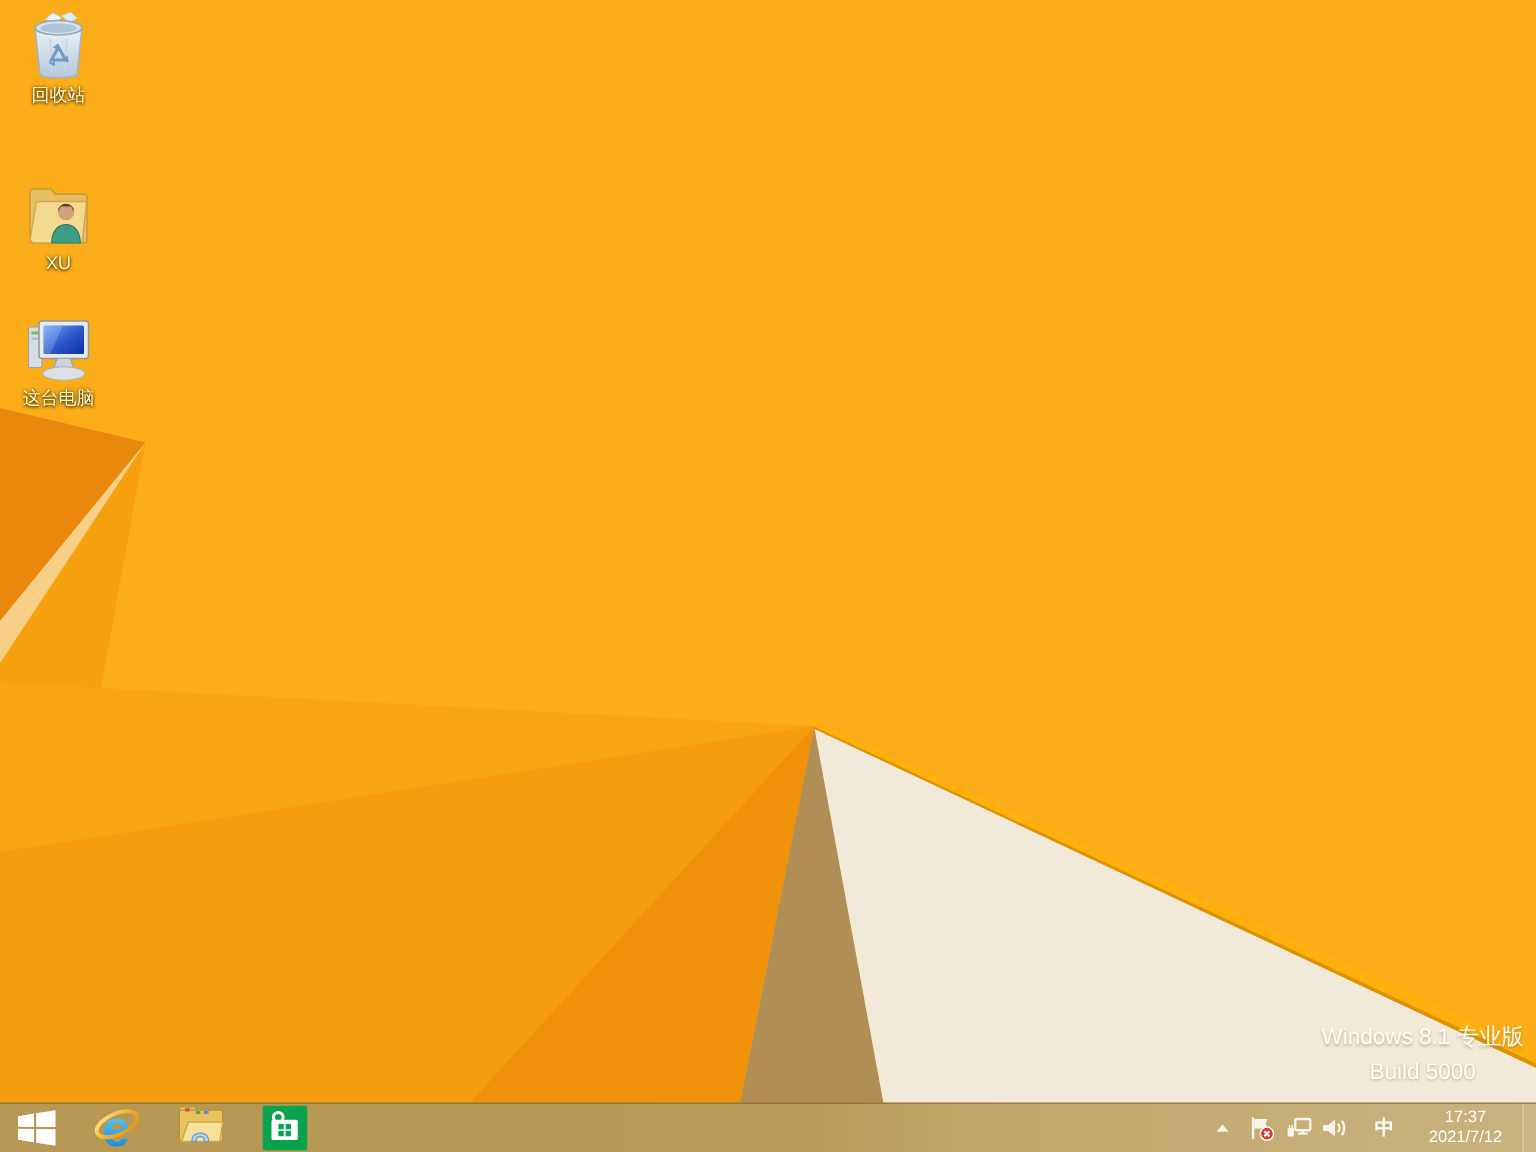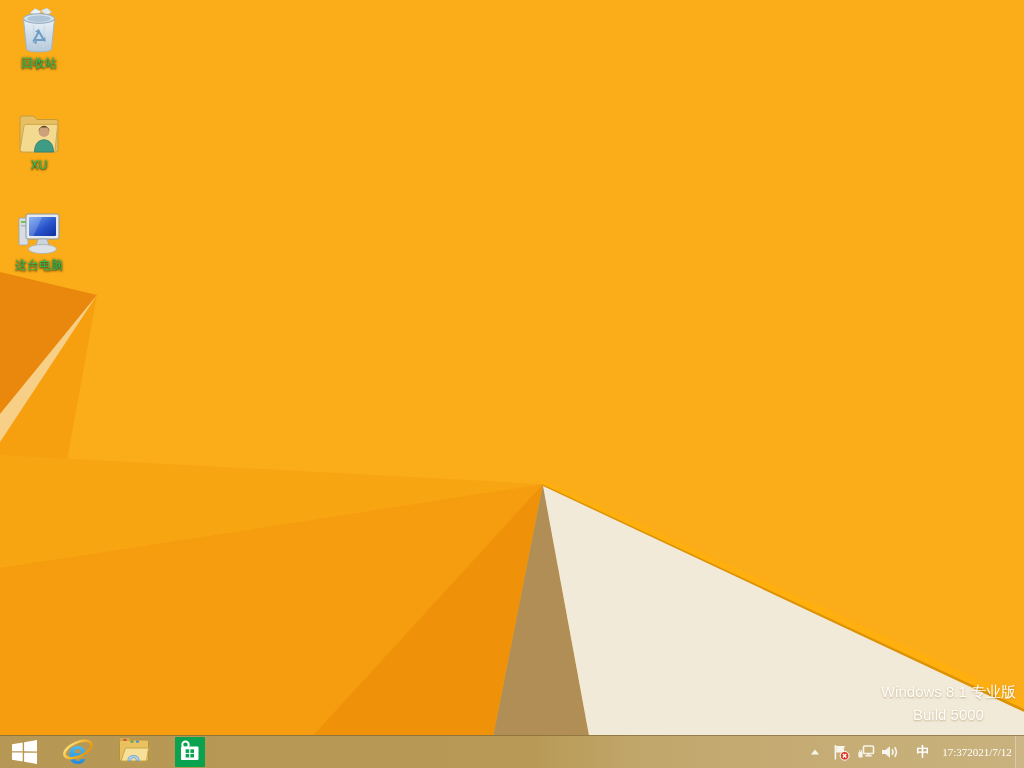--- a/index.html
+++ b/index.html
@@ -10,25 +10,25 @@
   }
   .wallpaper{position:absolute;inset:0;width:100%;height:100%;display:block;}
 
   
   .dicon{
     position:absolute;width:78px;display:flex;flex-direction:column;
     align-items:center;gap:3px;text-align:center;
   }
   .dicon .art{flex:0 0 auto;}
   .dlabel{
-    font-size:12px;line-height:13px;color:#22c55e;white-space:nowrap;
+    font-size:12px;line-height:13px;color:#fef9c3;white-space:nowrap;
     text-shadow:0 1px 2px rgba(0,0,0,.85),0 0 3px rgba(0,0,0,.45);
   }
   #di-recycle{left:0;top:6px;}
-  #di-xu{left:0;top:106px;}
+  #di-xu{left:0;top:116px;}
   #di-pc{left:0;top:212px;}
 
   
   .watermark{
     position:absolute;right:8px;top:680px;text-align:center;
     font-size:15px;line-height:23px;color:rgba(255,255,255,.96);
     text-shadow:0 1px 2px rgba(145,112,48,.5);
   }
 
   
@@ -47,21 +47,21 @@
   .tray{margin-left:auto;display:flex;align-items:center;height:100%;}
   .trbtn{
     height:32px;border:none;padding:0;background:transparent;
     display:flex;align-items:center;justify-content:center;flex:0 0 auto;
   }
   .t-chev{width:18px;margin-right:7px;}
   .t-flag{width:20px;margin-right:5px;}
   .t-net{width:20px;margin-right:3px;}
   .t-vol{width:21px;margin-right:14px;}
   .t-ime{width:18px;margin-right:9px;color:#fff;font-size:13px;font-weight:bold;}
-  .t-clock{width:72px;flex-direction:row;color:#fff;font-size:11px;line-height:13px;margin-right:2px;font-family:Liberation Serif, serif;}
+  .t-clock{width:72px;flex-direction:column;color:#fff;font-size:11px;line-height:13px;margin-right:2px;}
   .showdesk{
     width:8px;height:100%;flex:0 0 auto;
     border-left:1px solid rgba(255,255,255,.3);background:rgba(255,255,255,.06);
   }
 </style>
 </head>
 <body>
 
 <div class="screen">
 

